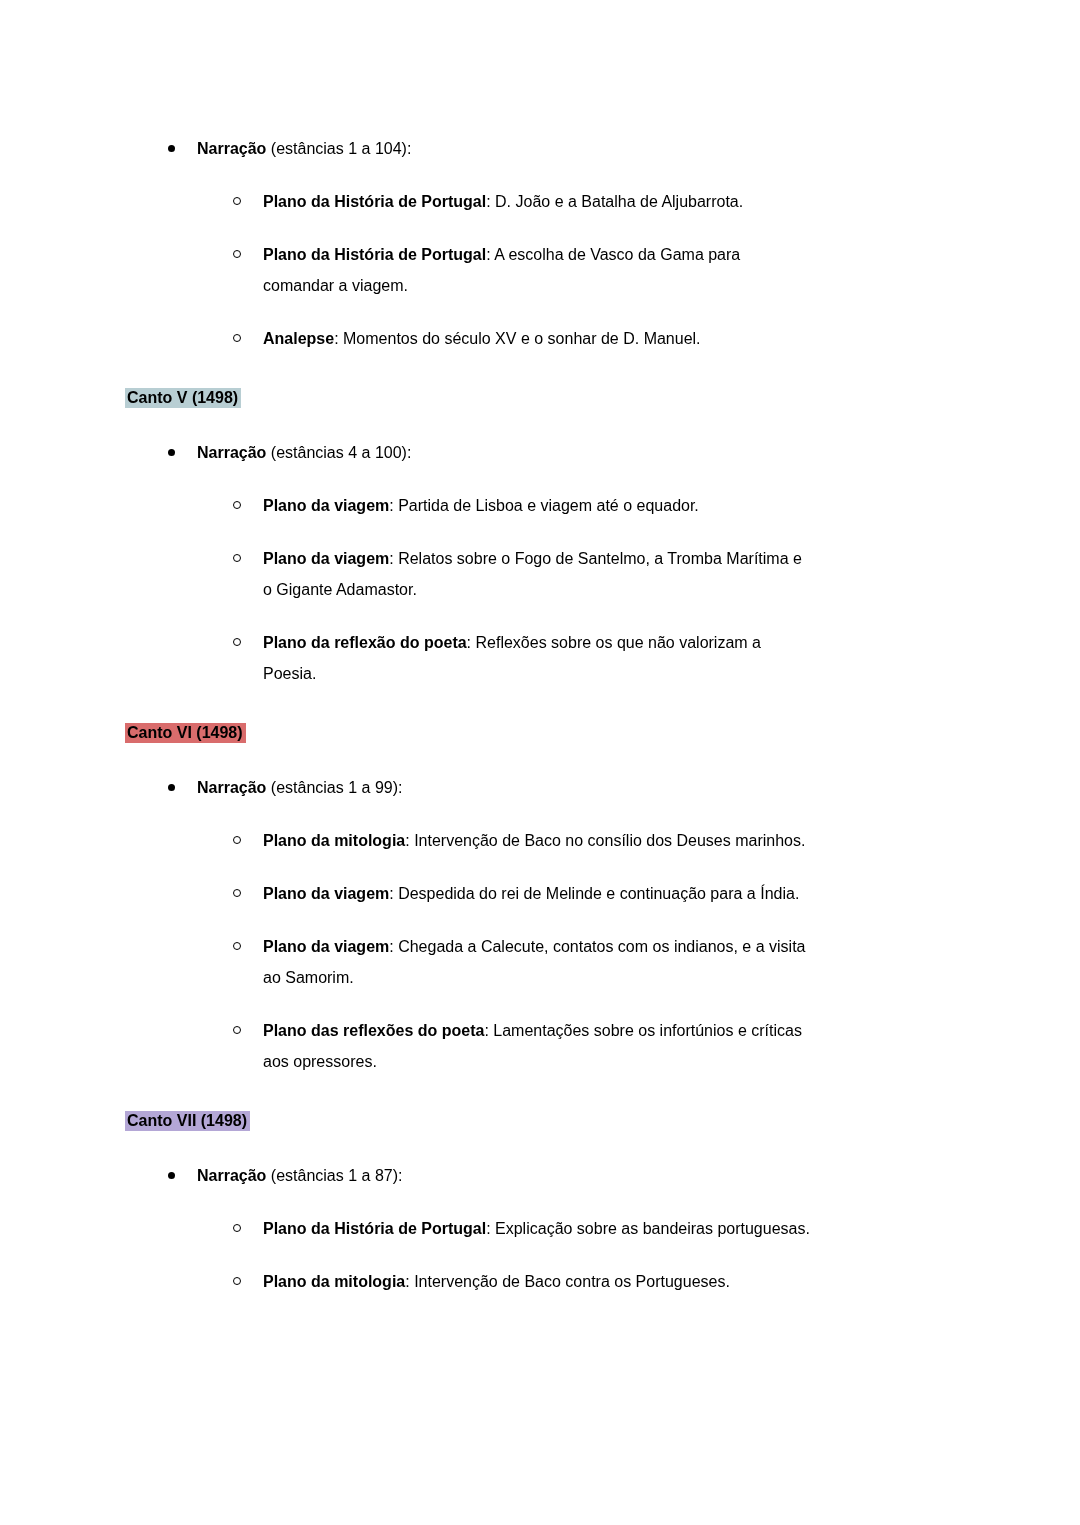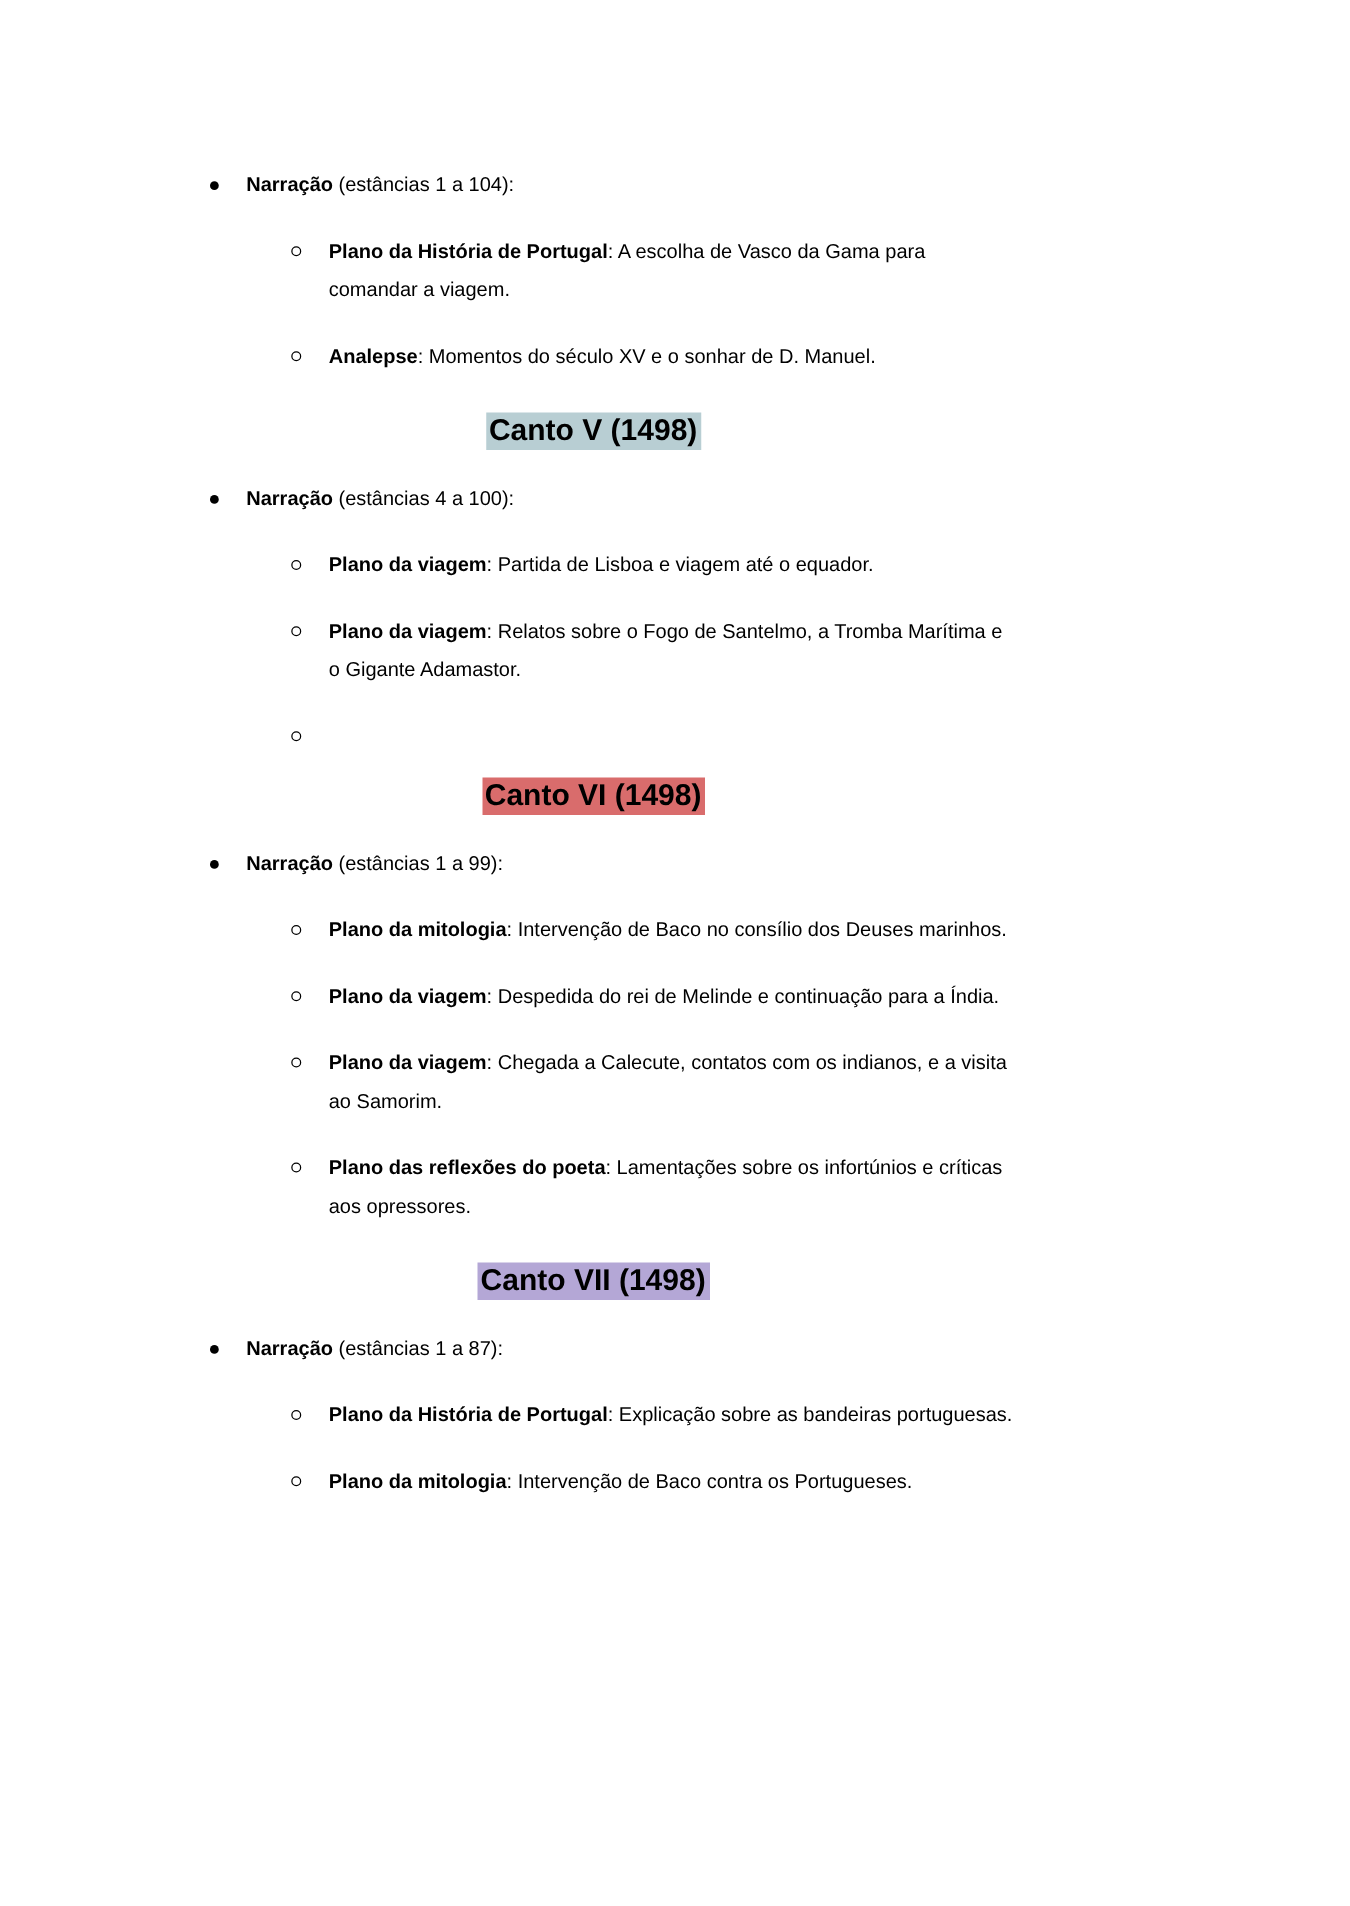--- a/index.html
+++ b/index.html
@@ -21,41 +21,46 @@
   .li strong{font-weight:bold;}
   
   .li1 .marker{flex:0 0 70px;display:block;}
   .li1 .dot{display:block;width:7px;height:7px;background:#000;border-radius:50%;margin:12px 0 0 41px;}
   
   .li2{padding-left:106px;}
   .li2 .marker{flex:0 0 30px;display:block;}
   .li2 .ring{display:block;width:6px;height:6px;border:1.5px solid #000;border-radius:50%;margin:11px 0 0 0;}
   
   .heading{
-    font-size:24px;
+    font-size:16px;
     font-weight:bold;
     line-height:27px;
     margin:30px 0 26px 0;
-    text-align:center;
   }
   .heading .hl{padding:1px 3px 2px 2px;margin-left:-2px;}
   .hl-c5{background:#b8ced3;}
   .hl-c6{background:#d96c6c;}
   .hl-c7{background:#b4a7d6;}
 </style>
 </head>
 <body>
 
 <div class="page">
 
   <div class="li li1">
     <span class="marker">
         <span class="dot"></span>
       </span>
     <span class="text"><strong>Narração</strong><span> (estâncias 1 a 104):</span></span>
+  </div>
+  <div class="li li2">
+    <span class="marker">
+        <span class="ring"></span>
+      </span>
+    <span class="text"><strong>Plano da História de Portugal</strong><span>: D. João e a Batalha de Aljubarrota.</span></span>
   </div>
   <div class="li li2">
     <span class="marker">
         <span class="ring"></span>
       </span>
     <span class="text"><strong>Plano da História de Portugal</strong><span>: A escolha de Vasco da Gama para
 comandar a viagem.</span></span>
   </div>
   <div class="li li2">
     <span class="marker">
@@ -81,20 +86,22 @@
     <span class="marker">
         <span class="ring"></span>
       </span>
     <span class="text"><strong>Plano da viagem</strong><span>: Relatos sobre o Fogo de Santelmo, a Tromba Marítima e
 o Gigante Adamastor.</span></span>
   </div>
   <div class="li li2">
     <span class="marker">
         <span class="ring"></span>
       </span>
+    <span class="text"><strong>Plano da reflexão do poeta</strong><span>: Reflexões sobre os que não valorizam a
+Poesia.</span></span>
   </div>
 
   <h2 class="heading"><span class="hl hl-c6" style="background-color: rgb(217, 108, 108);">Canto VI (1498)</span></h2>
   <div class="li li1">
     <span class="marker">
         <span class="dot"></span>
       </span>
     <span class="text"><strong>Narração</strong><span> (estâncias 1 a 99):</span></span>
   </div>
   <div class="li li2">

